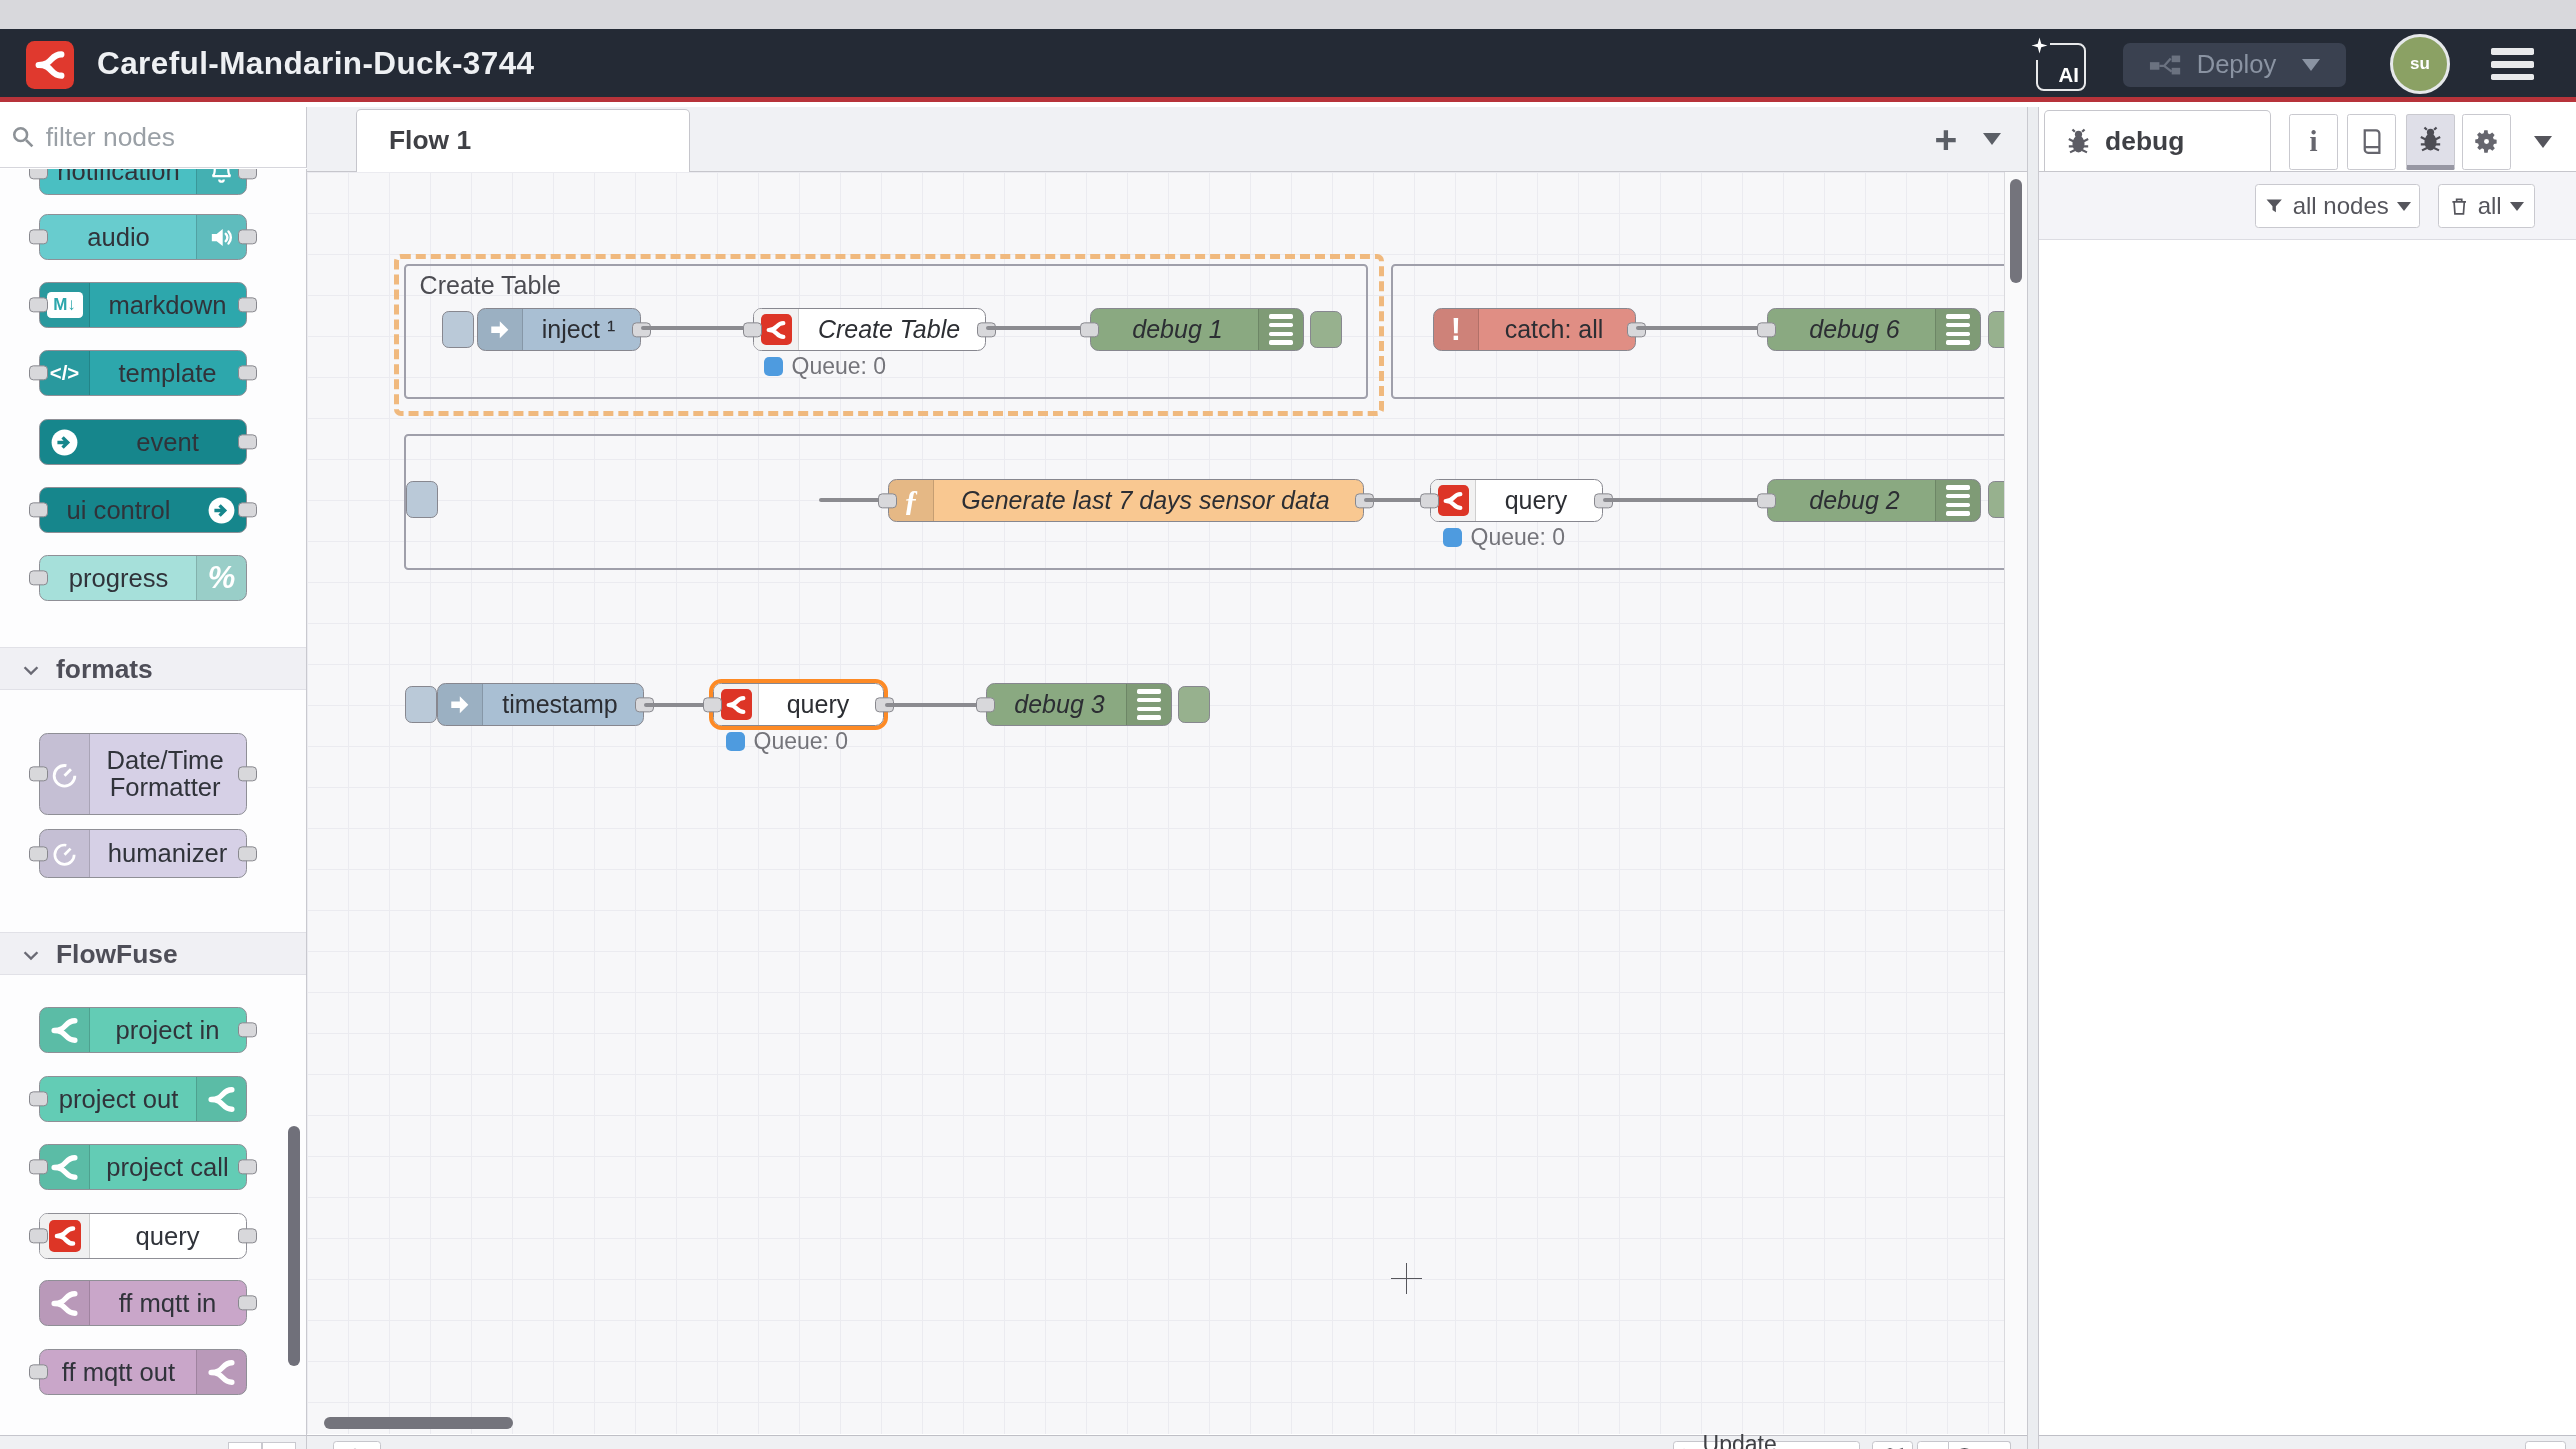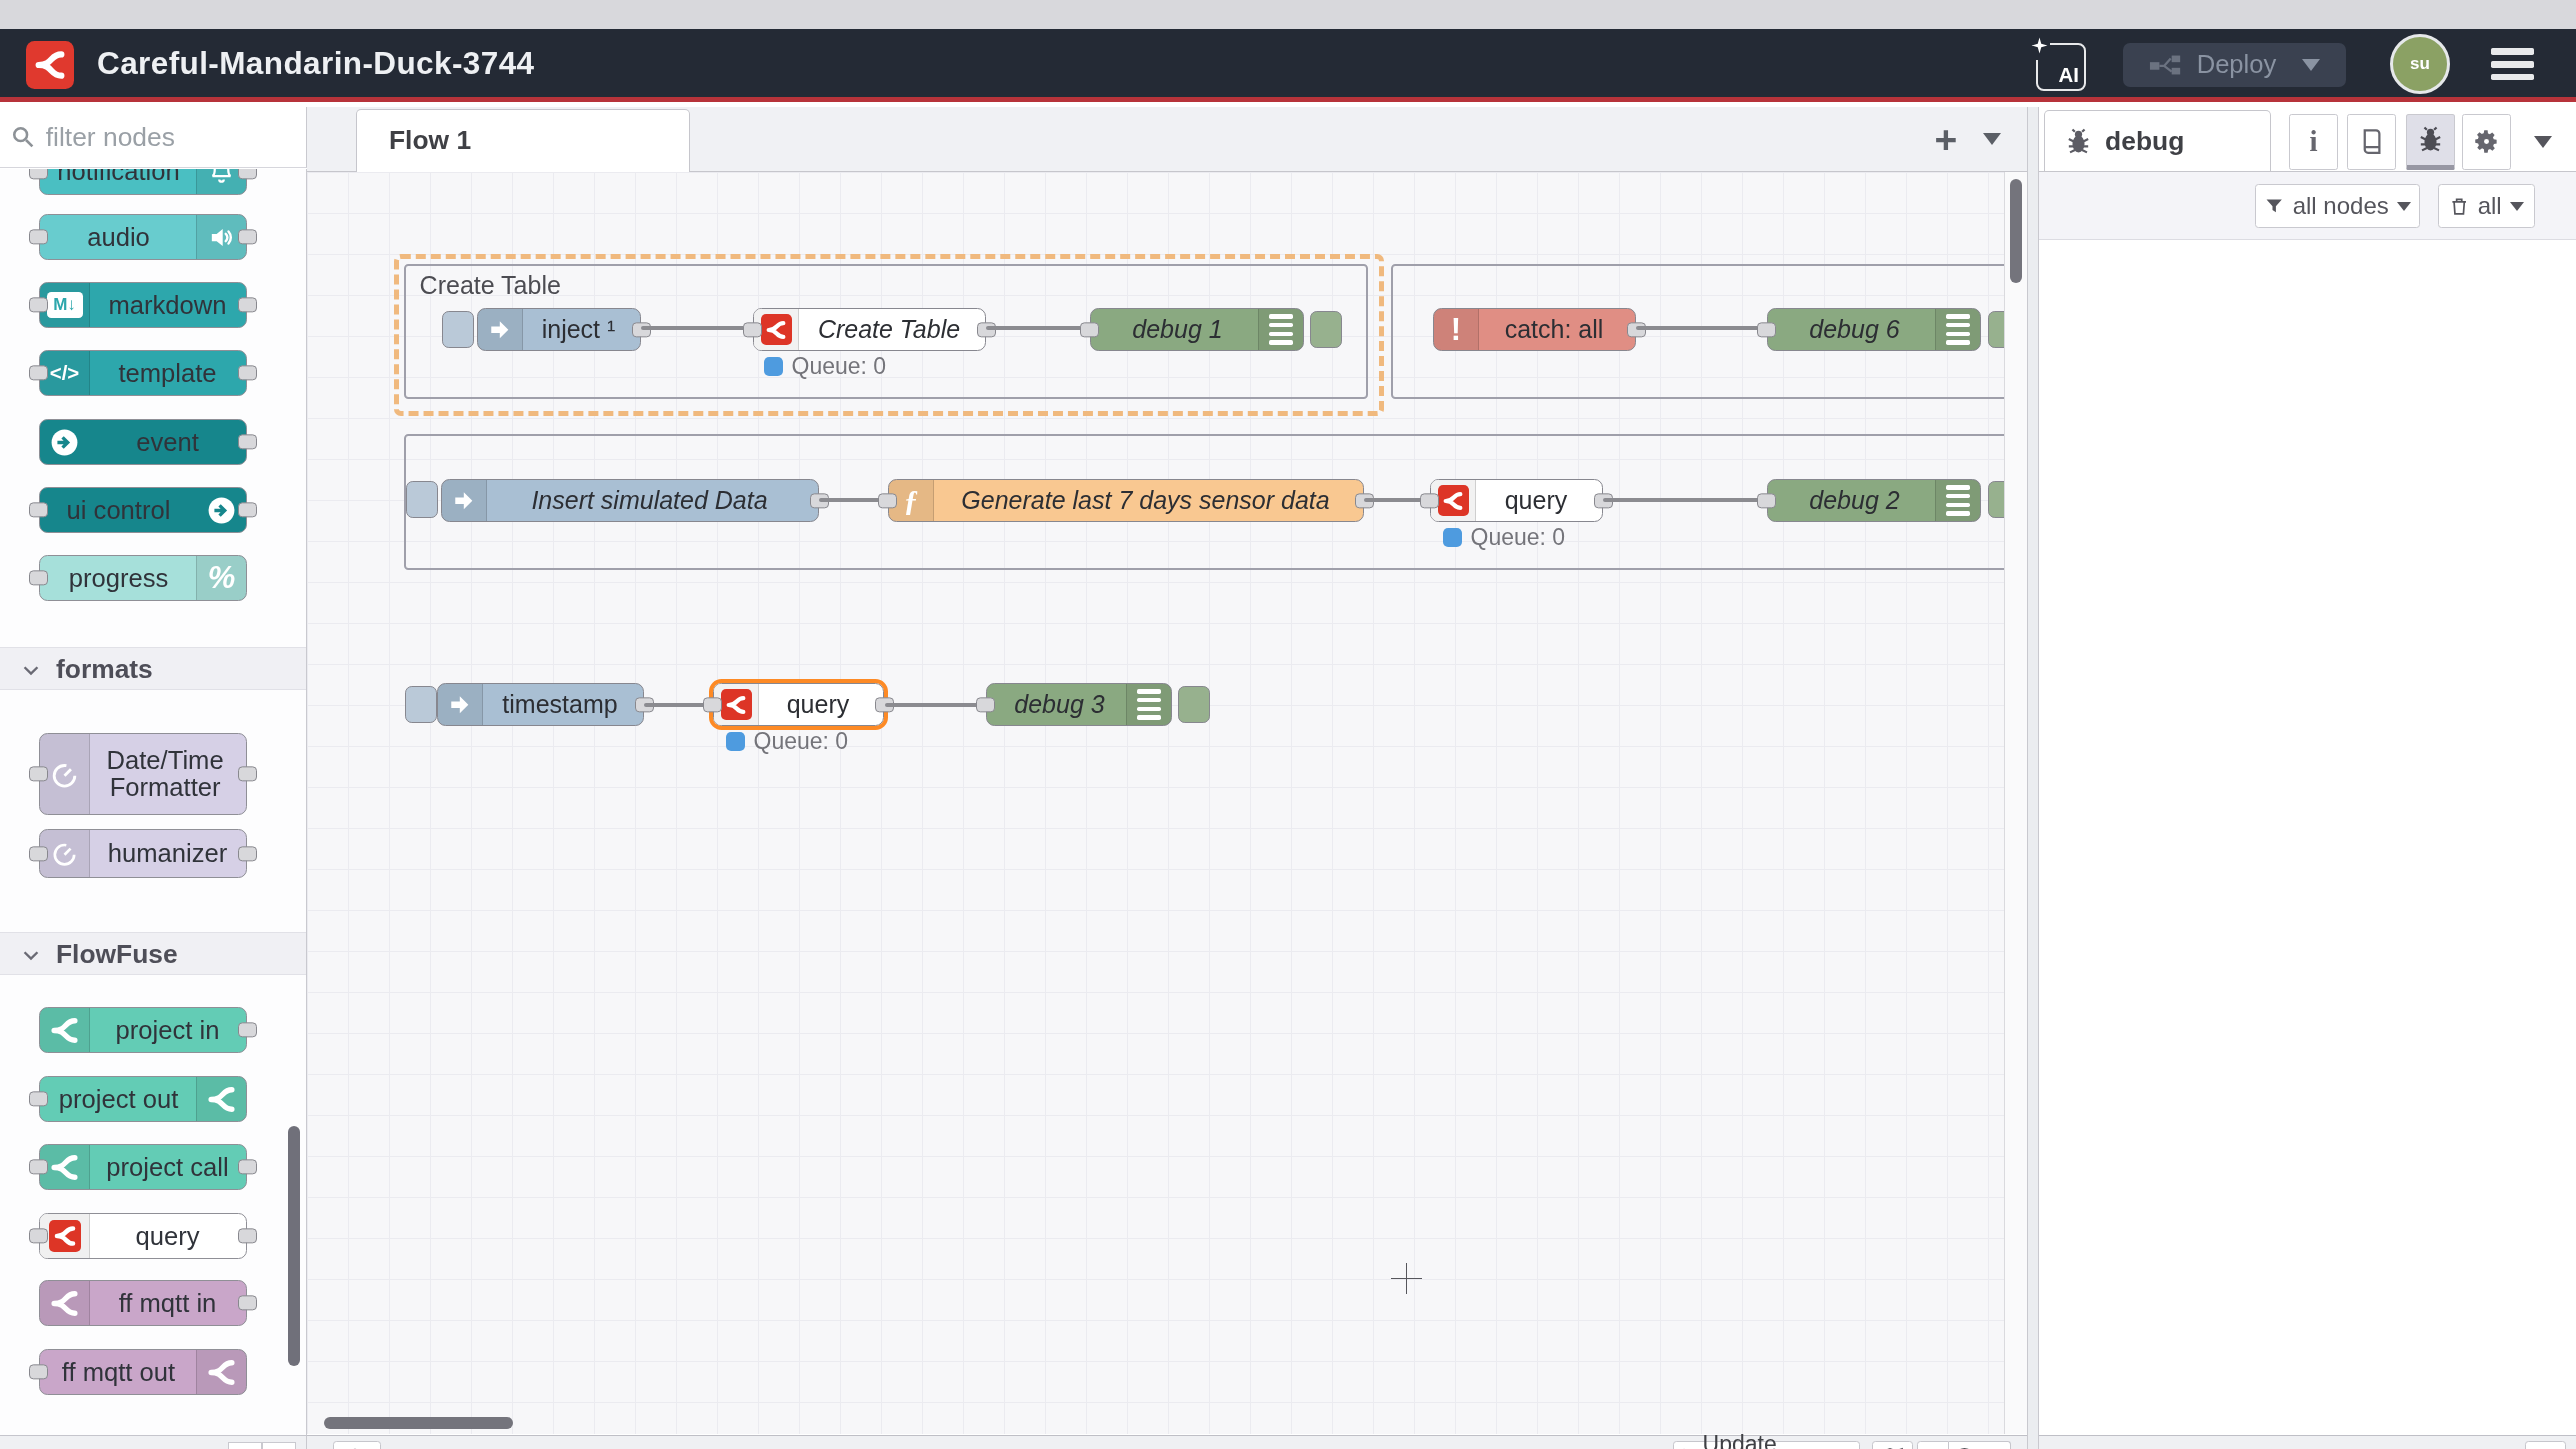--- a/index.html
+++ b/index.html
@@ -438,29 +438,20 @@
             <span></span>
           </span>
         </span>
       <span class="port l"></span>
     </div>
     <div class="nbtn" style="left:1681px;top:139px;background:#97b18e;"></div>
 
     <div class="group" style="left:97px;top:262px;width:1966px;height:132px;"></div>
 
     <div class="nbtn" style="left:99px;top:309px;background:#bac9d8;"></div>
-    <div class="node" style="left:134px;top:307px;width:378px;background:#a9bfd3;">
-      <span class="nic l">
-          <svg width="25.6" height="25.6" viewBox="0 0 24 24">
-            <path fill="#fff" d="M4 9h8V4l8 8-8 8v-5H4z"></path>
-          </svg>
-        </span>
-      <span class="nlab it" style="padding-left:39px;">Insert simulated Data</span>
-      <span class="port r"></span>
-    </div>
     <div class="wire" style="left:512px;top:326px;width:69px;"></div>
 
     <div class="node" style="left:581px;top:307px;width:476px;background:#f9c891;">
       <span class="nic l" style="color:#fff;">
           <span class="ifont" style="font-style:italic;">ƒ</span>
         </span>
       <span class="nlab it" style="padding-left:39px;">Generate last 7 days sensor data</span>
       <span class="port l"></span>
         <span class="port r"></span>
     </div>

